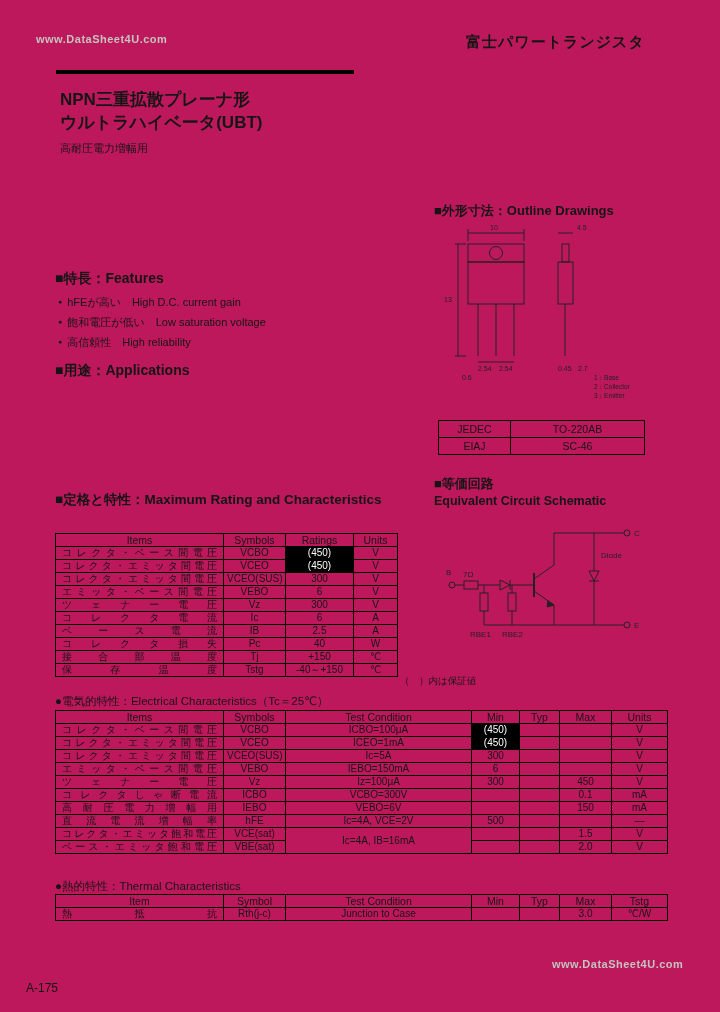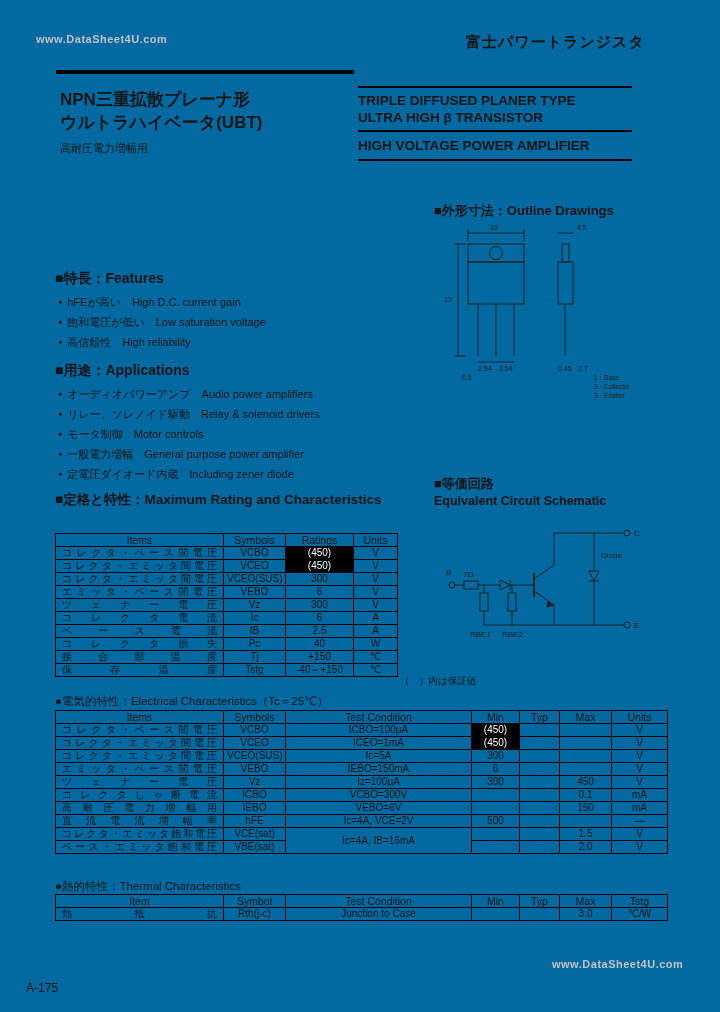--- a/index.html
+++ b/index.html
@@ -1,19 +1,19 @@
 <!DOCTYPE html>
 <html><head>
 <meta charset="utf-8">
 <style>
   * { margin:0; padding:0; box-sizing:border-box; }
   html,body { background:#e8e8e6; }
   .page {
     position:relative; width:720px; height:1012px; margin:0 auto;
-    background:#0369a1; color:#151515; overflow:hidden;
+    background:#be185d; color:#151515; overflow:hidden;
     font-family:"Liberation Sans","DejaVu Sans",sans-serif;
   }
   .wm { position:absolute; color:#c3c3c0; font-size:11px; font-weight:bold; letter-spacing:.5px; }
   .wm-top { left:36px; top:33px; z-index:0; }
   .wm-bottom { left:552px; top:958px; }
 
   .part { position:absolute; left:56px; top:14px; z-index:1; font-size:43px; font-weight:bold;
           letter-spacing:1px; font-family:"DejaVu Sans","Liberation Sans",sans-serif; }
   .part-rule { position:absolute; left:56px; top:70px; width:298px; height:4px; background:#000; }
   .brand { position:absolute; left:466px; top:33px; font-size:15px; font-weight:bold; letter-spacing:1px; }
@@ -73,41 +73,29 @@
 <div class="page">
 
   <div class="wm wm-top">www.DataSheet4U.com</div>
   <div class="part-rule"></div>
   <div class="brand">富士パワートランジスタ</div>
 
   <div class="jp1">NPN三重拡散プレーナ形</div>
   <div class="jp2">ウルトラハイベータ(UBT)</div>
   <div class="jpapp">高耐圧電力増幅用</div>
 
-  <div class="enbox">
-    <div class="enl1">TRIPLE DIFFUSED PLANER TYPE</div>
-    <div class="enl2">ULTRA HIGH β TRANSISTOR</div>
-    <div class="enl3">HIGH VOLTAGE POWER AMPLIFIER</div>
-  </div>
 
   <div class="sec-title f-title">■特長：Features</div>
   <ul class="blist f-list">
       <li>hFEが高い　High D.C. current gain</li>
       <li>飽和電圧が低い　Low saturation voltage</li>
       <li>高信頼性　High reliability</li>
     </ul>
 
   <div class="sec-title a-title">■用途：Applications</div>
-  <ul class="blist a-list">
-      <li>オーディオパワーアンプ　Audio power amplifiers</li>
-      <li>リレー、ソレノイド駆動　Relay &amp; solenoid drivers</li>
-      <li>モータ制御　Motor controls</li>
-      <li>一般電力増幅　General purpose power amplifier</li>
-      <li>定電圧ダイオード内蔵　Including zener diode</li>
-    </ul>
 
   <div class="sec-title o-title">■外形寸法：Outline Drawings</div>
 
   <svg class="o-svg" width="208" height="198" viewBox="0 0 208 198">
     <g stroke="#222" fill="none" stroke-width="1">
 
       <rect x="30" y="24" width="56" height="18"></rect>
       <circle cx="58" cy="33" r="6.5"></circle>
       <rect x="30" y="42" width="56" height="42"></rect>
       <line x1="40" y1="84" x2="40" y2="136"></line>
@@ -140,20 +128,32 @@
       <text x="120" y="151">0.45</text>
       <text x="140" y="151">2.7</text>
     </g>
     <g font-size="6.5">
       <text x="156" y="160">1：Base</text>
       <text x="156" y="169">2：Collector</text>
       <text x="156" y="178">3：Emitter</text>
     </g>
   </svg>
 
+  <table class="pkg">
+      <tbody>
+        <tr>
+          <td>JEDEC</td>
+          <td>TO-220AB</td>
+        </tr>
+        <tr>
+          <td>EIAJ</td>
+          <td>SC-46</td>
+        </tr>
+      </tbody>
+    </table>
 
   <div class="sec-title eq-jp">■等価回路</div>
   <div class="eq-en">Equivalent Circuit Schematic</div>
 
   <svg class="eq-svg" width="200" height="145" viewBox="0 0 200 145">
     <g stroke="#222" fill="none" stroke-width="1">
 
       <circle cx="8" cy="72" r="3"></circle>
       <line x1="11" y1="72" x2="20" y2="72"></line>
       <rect x="20" y="68" width="14" height="8"></rect>

